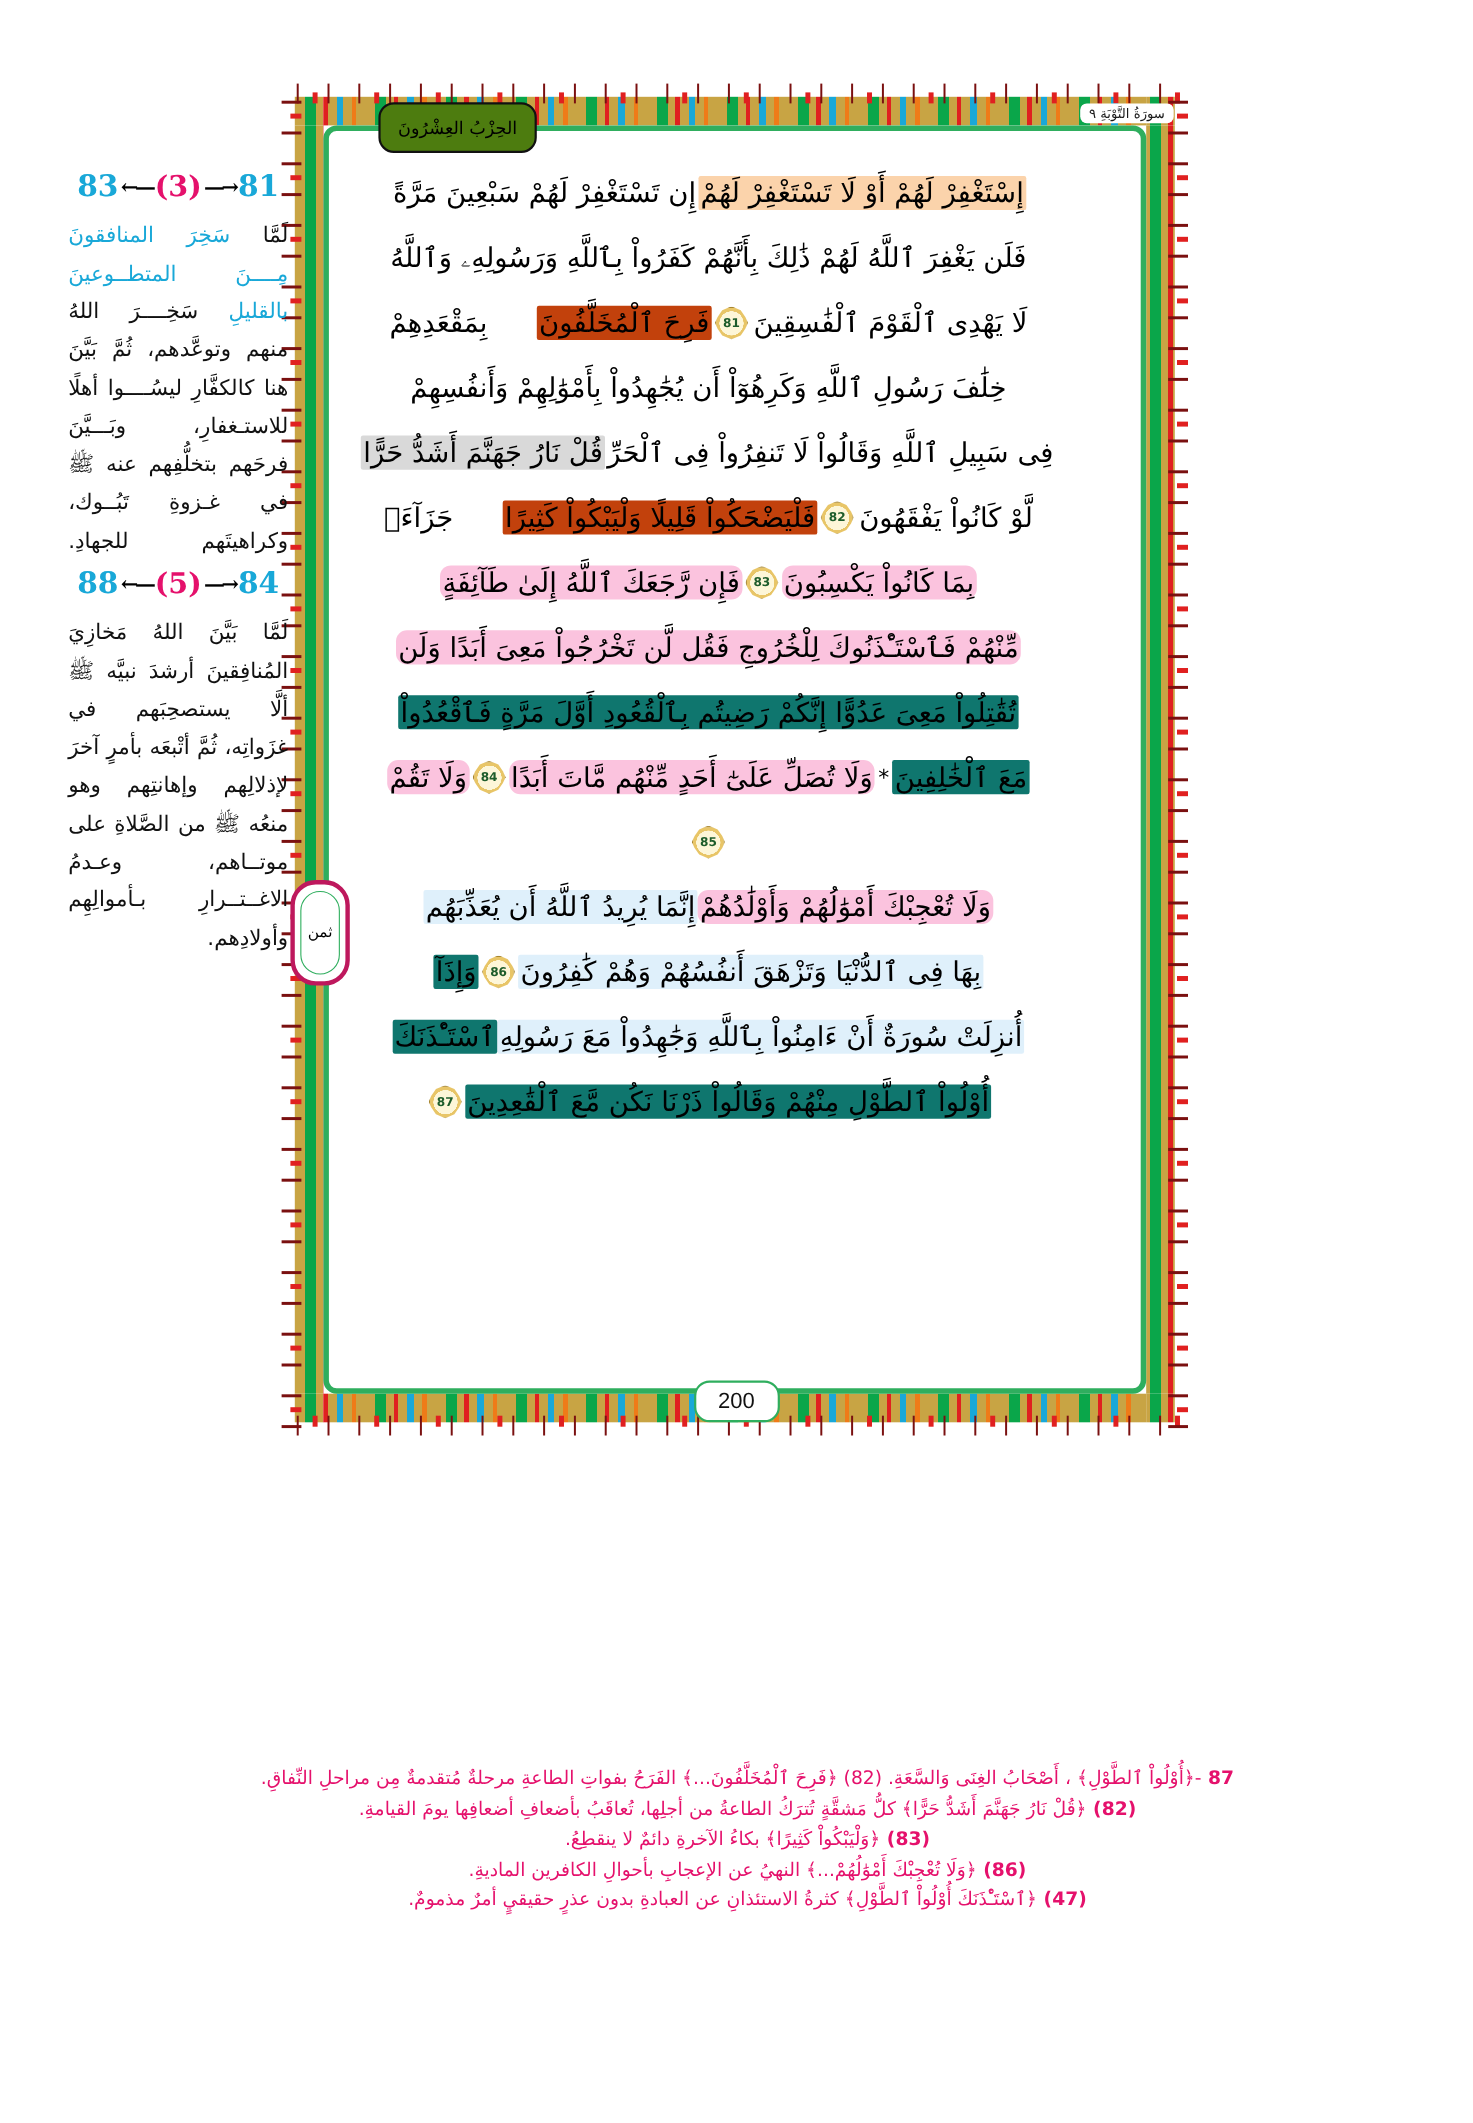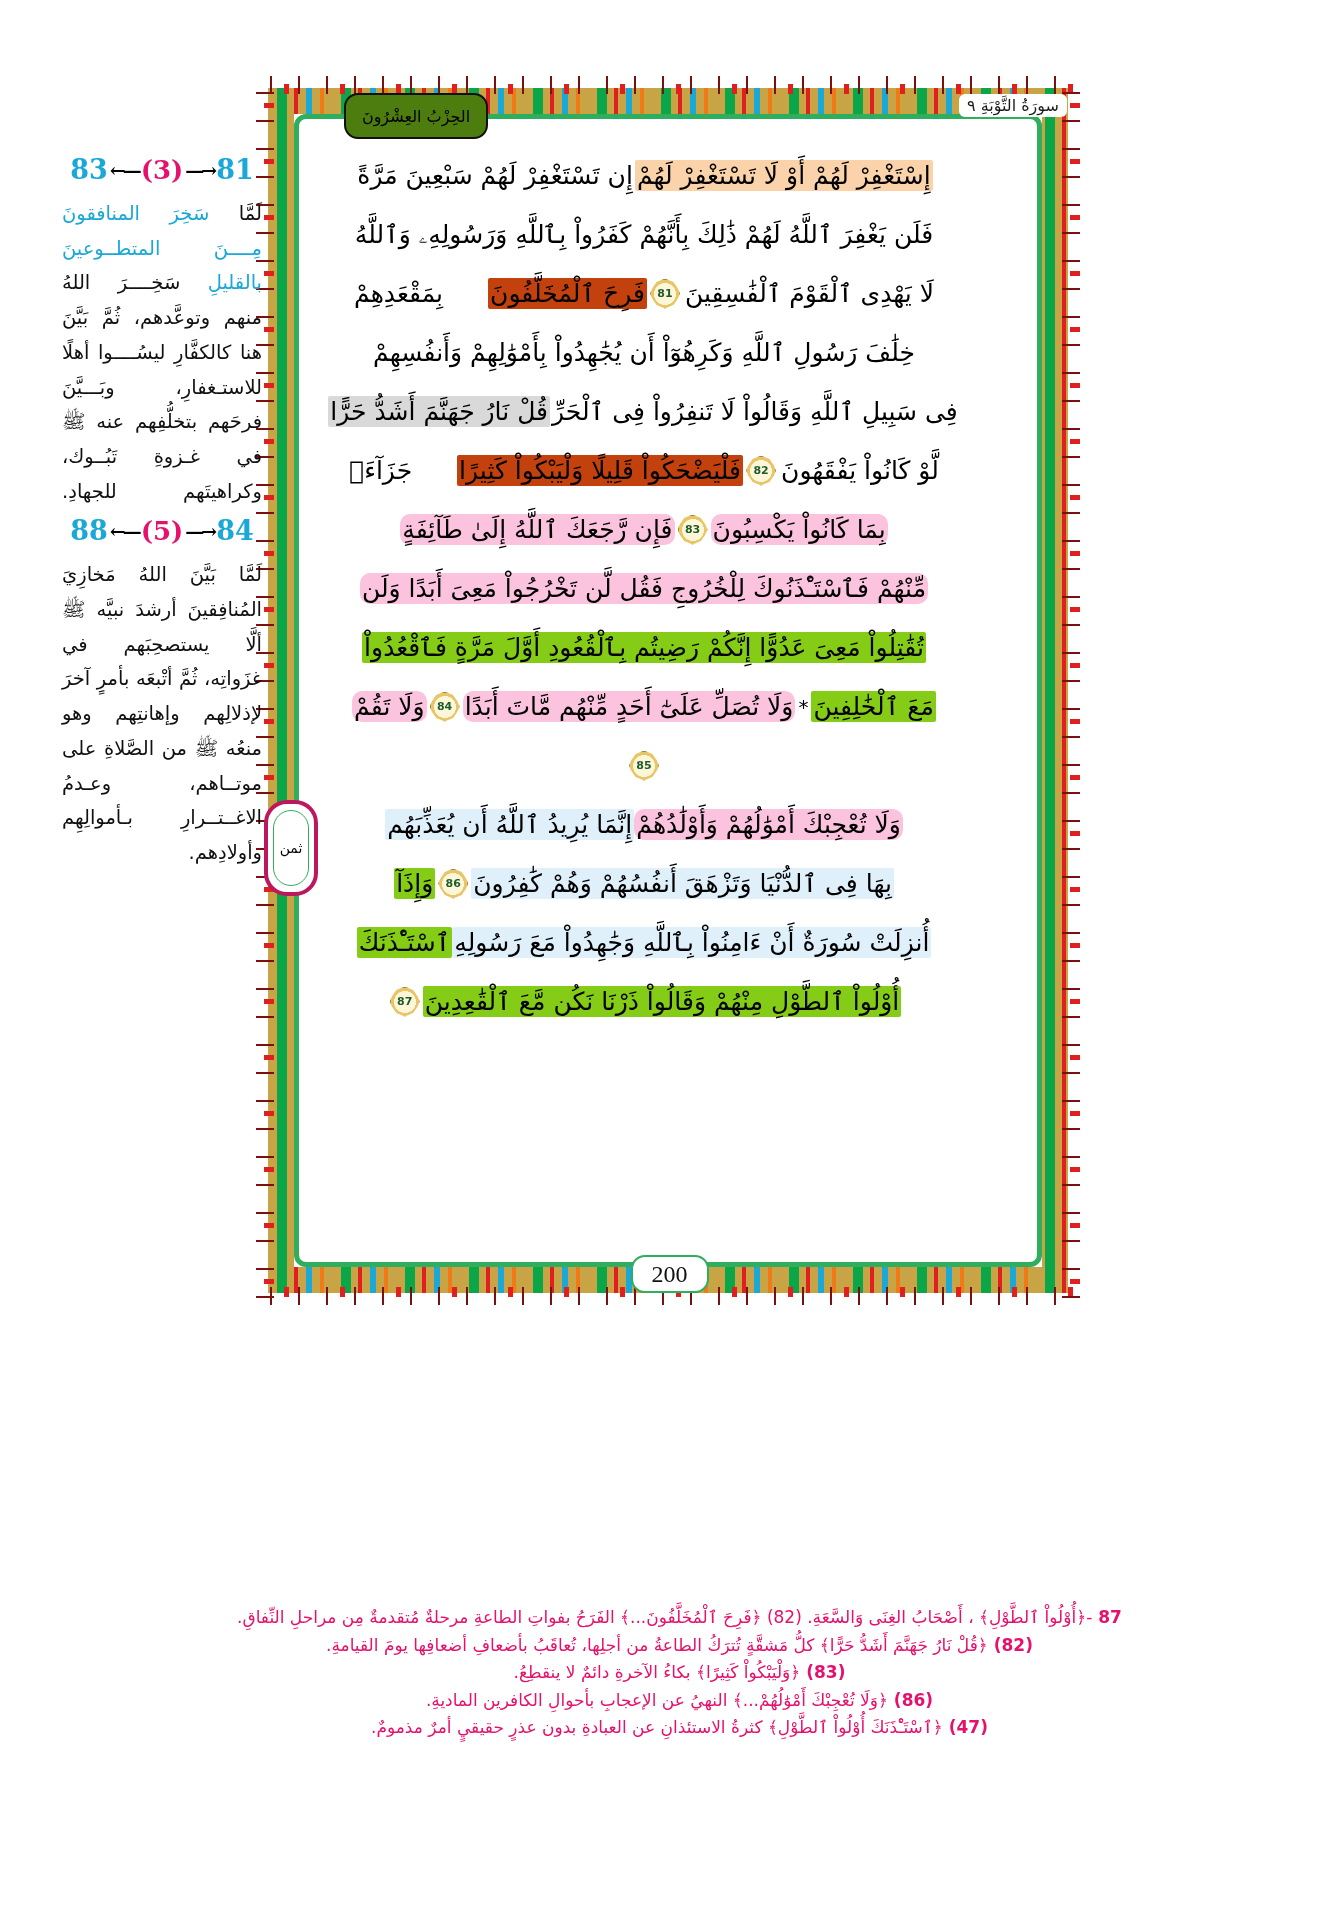--- a/index.html
+++ b/index.html
@@ -90,21 +90,21 @@
   }
   .hizb span{
     font-family:"DejaVu Sans","Liberation Sans",sans-serif;
     font-size:16px;color:#000;direction:rtl;white-space:nowrap;
   }
 
   
   .surah-title{
     position:absolute;right:272px;top:94px;
     z-index:6;direction:rtl;
-    font-size:16px;color:#1a1a1a;white-space:nowrap;
+    font-size:12px;color:#1a1a1a;white-space:nowrap;
     background:#fff;padding:2px 8px;border-radius:6px;
   }
 
   
   .quran{
     position:absolute;left:320px;top:140px;width:648px;height:1108px;
     direction:rtl;text-align:center;
     padding:6px 4px 0 4px;
     box-sizing:border-box;
     overflow:hidden;
@@ -115,21 +115,21 @@
     font-size:25px;line-height:1.0;color:#000;
     white-space:nowrap;
     letter-spacing:0px;
   }
   .seg{padding:3px 2px;border-radius:2px;display:inline-block;}
 
   .hl-peach{background:#fbd3ab;}
   .hl-yellow{background:#c2410c;margin-left:43px;}
   .hl-grey{background:#d9d9d9;}
   .hl-pink{background:#fbc3de;border-radius:10px;}
-  .hl-green{background:#84cc16;}
+  .hl-green{background:#0f766e;}
   .hl-blue{background:#dff0fb;}
   .hl-none{background:transparent;}
 
   
   .ayah{
     display:inline-flex;align-items:center;justify-content:center;
     width:28px;height:28px;margin:0 3px;flex:0 0 auto;
     background:
       radial-gradient(circle at 50% 50%, #fdf6d8 0 55%, #e8c567 56% 100%);
     border:1px solid #a8862f;
@@ -151,21 +151,21 @@
     font-size:14px;color:#000;
   }
 
   
   .pagenum{
     position:absolute;left:0;right:0;top:1255px;display:flex;justify-content:center;z-index:7;
   }
   .pagenum-box{
     background:#fff;border:2px solid #2fae5e;border-radius:14px;
     min-width:74px;height:34px;display:flex;align-items:center;justify-content:center;
-    font-size:24px;color:#111;font-family:Liberation Serif, serif;
+    font-size:20px;color:#111;font-family:Liberation Sans, sans-serif;
   }
 
   
   .sidebar{
     position:absolute;left:62px;top:150px;width:200px;
     direction:rtl;text-align:justify;
   }
   .range-row{
     display:flex;align-items:center;justify-content:center;
     direction:ltr;gap:2px;margin:4px 0 12px 0;

